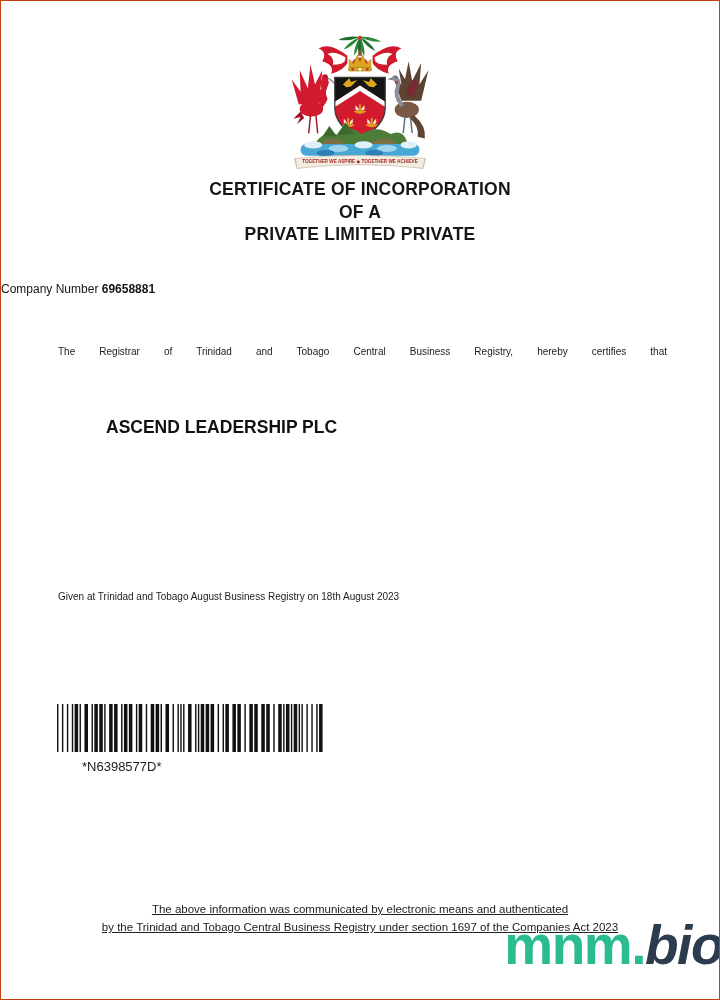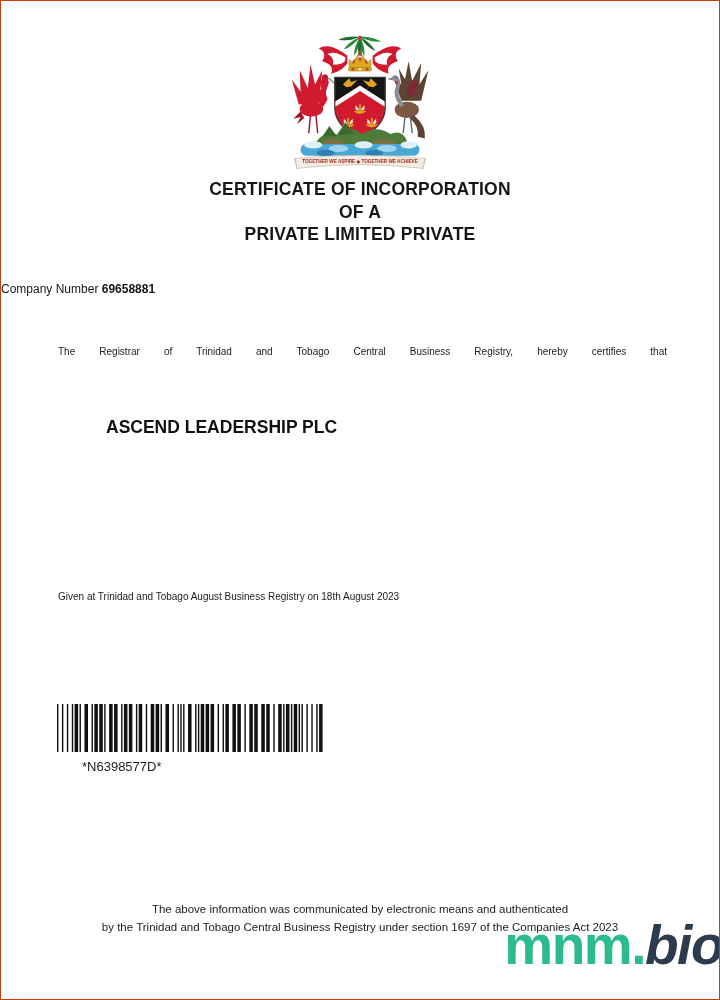--- a/index.html
+++ b/index.html
@@ -31,21 +31,21 @@
     font-size:17.5px; font-weight:bold; color:#111;margin-left:48px;
   }
   .para2 { top:481px; }
   .given { top:585px; }
   .given .date { font-weight:normal; }
   .barcode-wrap { position:absolute; left:56px; top:703px; width:267px; height:48px; }
   .barcode-wrap svg { width:100%; height:100%; display:block; }
   .barcode-text { position:absolute; left:57px; top:758px; font-size:13px; color:#1c1c1c;margin-left:24px; }
   .footer {
     position:absolute; left:0; top:899px; width:100%;
-    text-align:center; font-size:11.5px; line-height:18px; color:#222;
+    text-align:center; font-size:11.5px; line-height:18px; color:#222;text-decoration:underline;
   }
   .watermark {
     position:absolute; right:-4px; top:914px;
     font-size:55px; font-weight:bold; letter-spacing:-1.5px; line-height:60px;
     white-space:nowrap;
   }
   .watermark .wm-green { color:#2abc90; }
   .watermark .wm-dark  { color:#2c3b4e; font-style:italic; }
 </style>
 </head>

